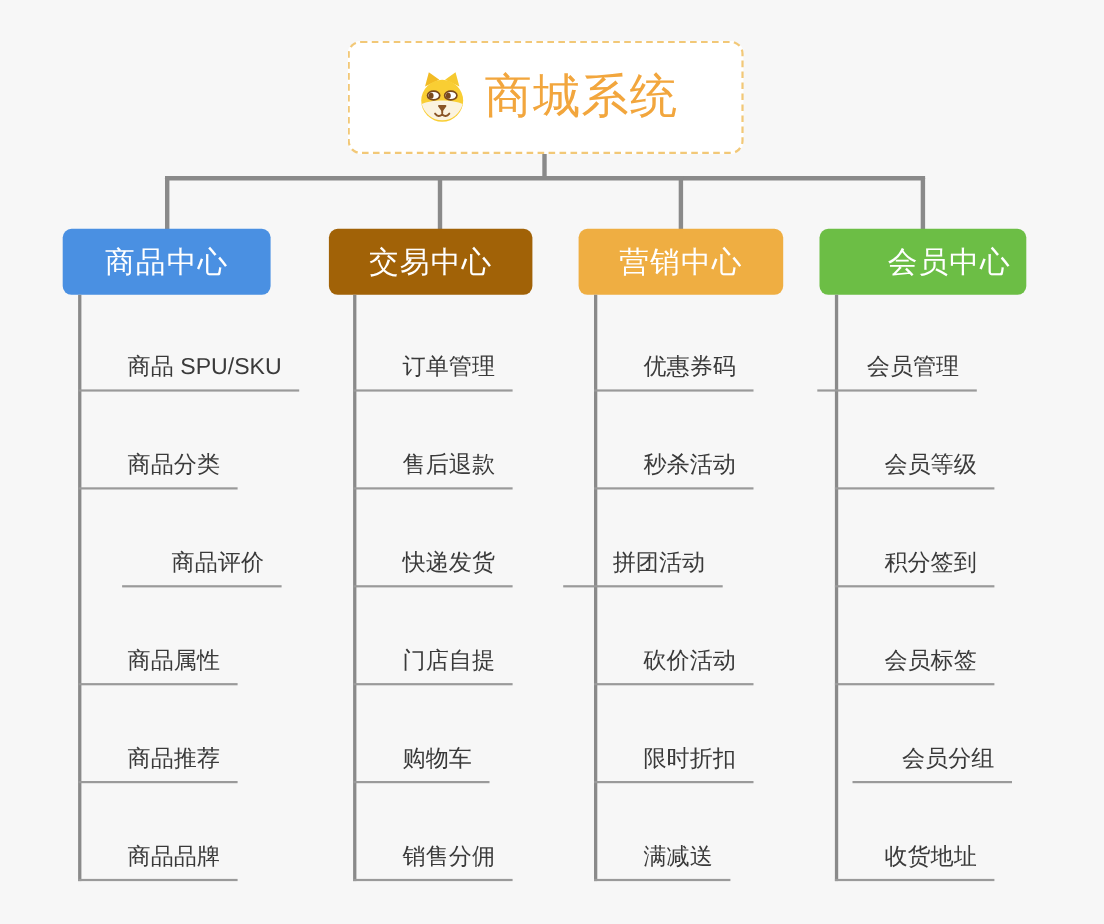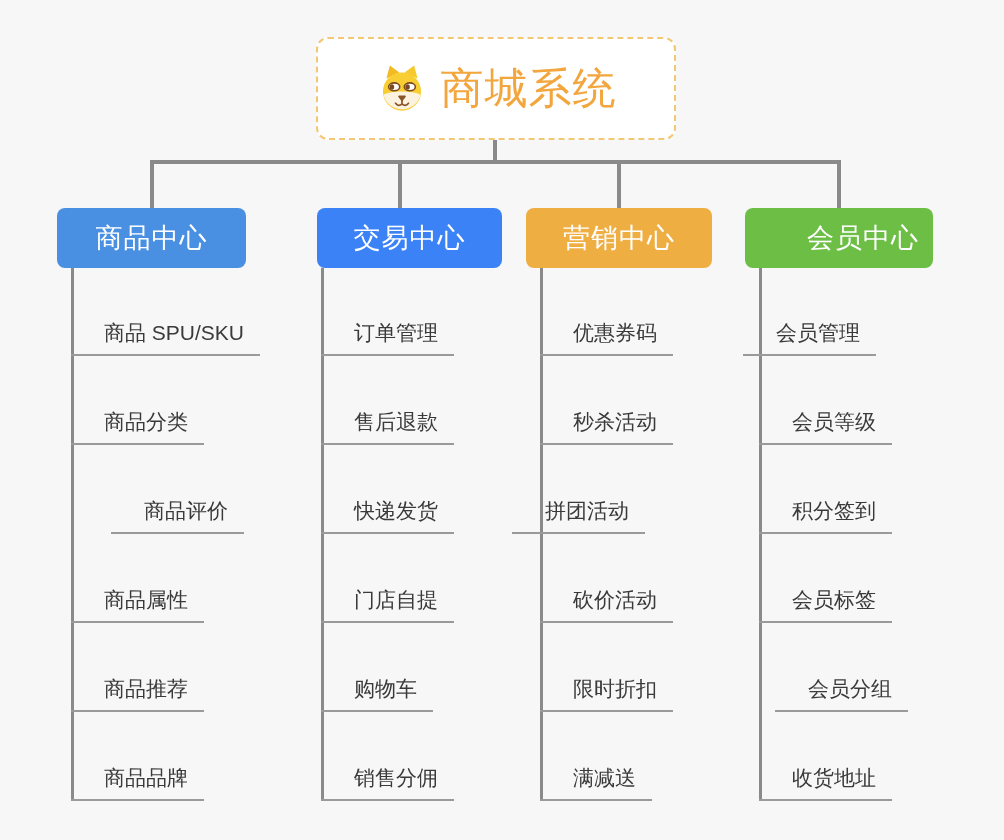--- a/index.html
+++ b/index.html
@@ -57,21 +57,21 @@
     background: #8A8A8A;
   }
 
   
   .leaf {
     position: absolute;
     box-sizing: border-box;
     height: 46px;
     width: max-content;
     display: flex; align-items: flex-end;
-    padding: 0 16px 7px 33px;
+    padding: 0 16px 7px 45px;
     border-bottom: 2px solid #9A9A9A;
     font-size: 21px;
     color: #3A3A3A;
     white-space: nowrap;
     cursor: pointer;
   }
 </style>
 </head>
 <body>
 
@@ -100,21 +100,21 @@
       <ellipse cx="36.4" cy="27.7" rx="2.6" ry="3.1" fill="#7A4A1E"></ellipse>
 
       <path d="M26.6,38.5 h6.8 l-3.4,4.6 z" fill="#8A5526" stroke="#8A5526" stroke-width="2" stroke-linejoin="round"></path>
 
       <path d="M30,43 v3.2 M22.5,46.5 q3.7,4.6 7.5,0.7 q3.8,3.9 7.5,-0.7" fill="none" stroke="#8A5526" stroke-width="2" stroke-linecap="round"></path>
     </svg>
     <span class="root-title" style="color: rgb(242, 166, 61);">商城系统</span>
   </div>
 
   <div class="branch-box" style="left: 57px; width: 189px; background: rgb(74, 144, 226);">商品中心</div>
-  <div class="branch-box" style="left: 317px; width: 185px; background: #3b82f6;">交易中心</div>
+  <div class="branch-box" style="left: 299px; width: 185px; background: #a16207;">交易中心</div>
   <div class="branch-box" style="left: 526px; width: 186px; background: rgb(239, 174, 66);">营销中心</div>
   <div class="branch-box" style="left: 745px; width: 188px; background: rgb(108, 190, 69); padding-left: 48px;">会员中心</div>
 
   <div class="rail" style="left:71px;"></div>
   <div class="rail" style="left:321px;"></div>
   <div class="rail" style="left:540px;"></div>
   <div class="rail" style="left:759px;"></div>
 
   <div class="leaf" style="left:71px; top:310px;">商品 SPU/SKU</div>
   <div class="leaf" style="left:71px; top:399px;">商品分类</div>

